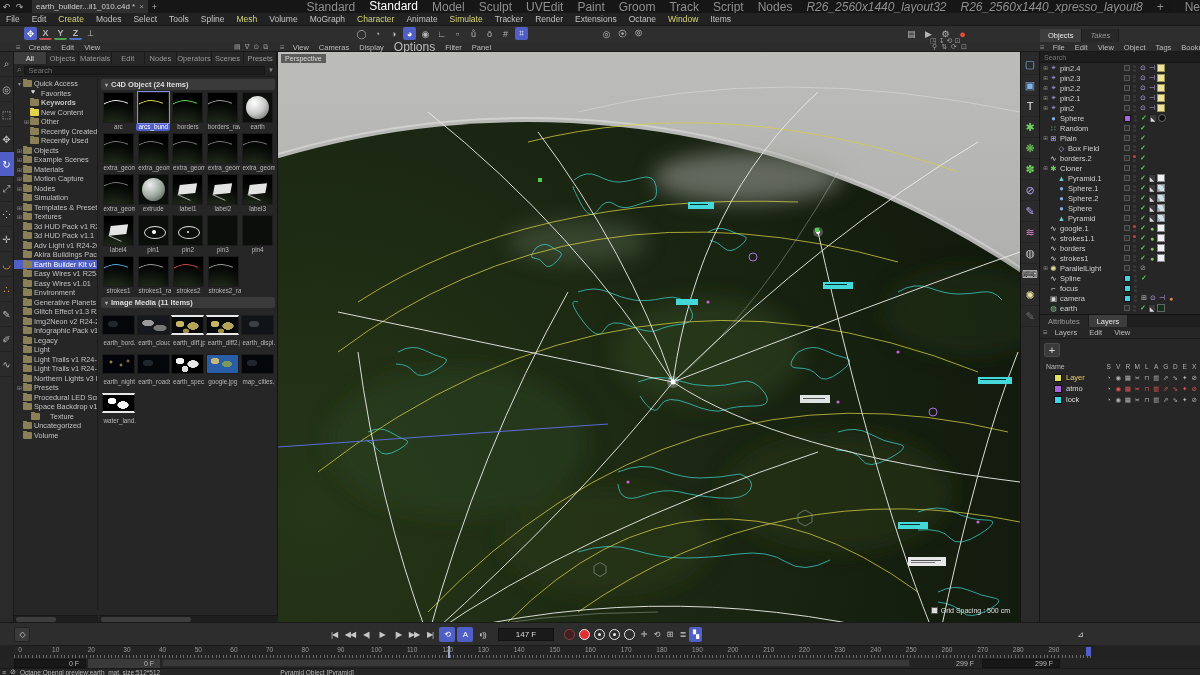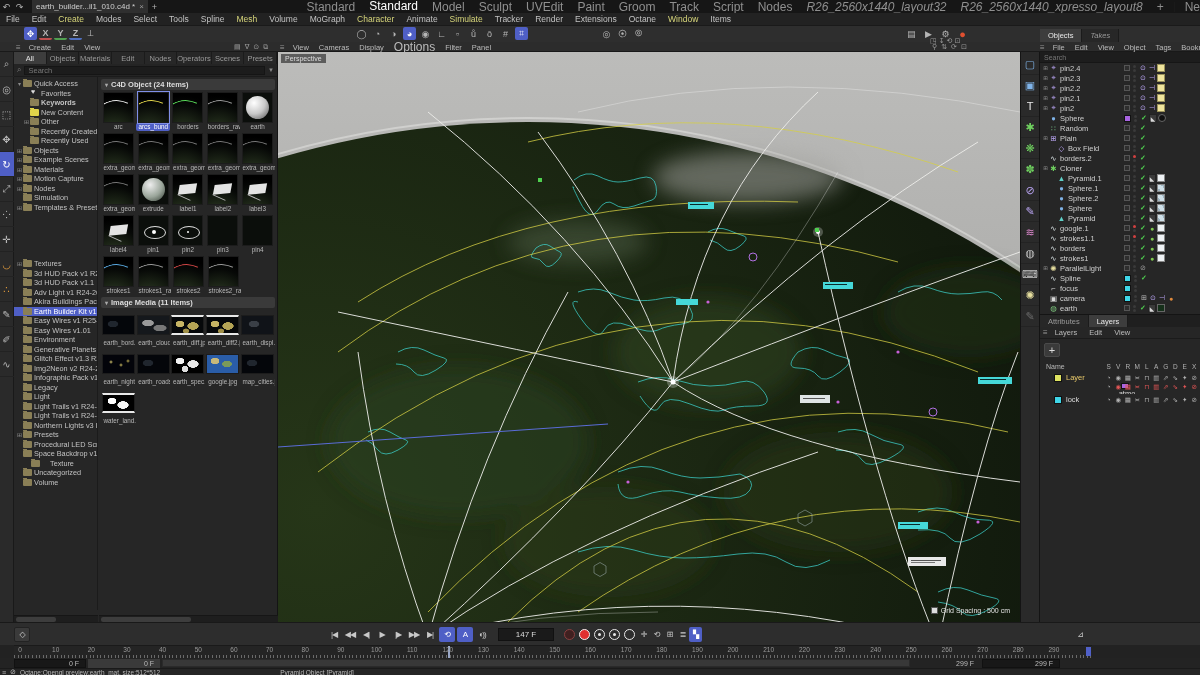--- a/index.html
+++ b/index.html
@@ -387,21 +387,21 @@
           <div class="tree-row" style="padding-left: 2px;">
             <span class="tree-exp"></span>
             <span class="tree-fold"></span>
             <span style="overflow: hidden; text-overflow: clip;">Simulation</span>
           </div>
           <div class="tree-row" style="padding-left: 2px;">
             <span class="tree-exp">⊞</span>
             <span class="tree-fold"></span>
             <span style="overflow: hidden; text-overflow: clip;">Templates &amp; Presets</span>
           </div>
-          <div class="tree-row" style="padding-left: 2px; margin-top: 47px;">
+          <div class="tree-row" style="padding-left: 2px;">
             <span class="tree-exp">⊞</span>
             <span class="tree-fold"></span>
             <span style="overflow: hidden; text-overflow: clip;">Textures</span>
           </div>
           <div class="tree-row" style="padding-left: 2px;">
             <span class="tree-exp"></span>
             <span class="tree-fold"></span>
             <span style="overflow: hidden; text-overflow: clip;">3d HUD Pack v1 R24-26</span>
           </div>
           <div class="tree-row" style="padding-left: 2px;">
@@ -1236,21 +1236,21 @@
             <span class="lp-cell">▦</span>
             <span class="lp-cell">≍</span>
             <span class="lp-cell">⊓</span>
             <span class="lp-cell">▥</span>
             <span class="lp-cell">⇗</span>
             <span class="lp-cell">⇘</span>
             <span class="lp-cell">✦</span>
             <span class="lp-cell">⊘</span>
           </span>
         </div>
-        <div class="lp-row" style="position: relative; padding-left: 14px; flex-direction: column;">
+        <div class="lp-row" style="position: relative; padding-left: 14px;">
           <span class="lp-swatch" style="background: rgb(168, 100, 224);"></span>
           <span class="lp-name">atmo</span>
           <span class="lp-cells">
             <span class="lp-cell">◔</span>
             <span class="lp-cell red">◉</span>
             <span class="lp-cell red">▦</span>
             <span class="lp-cell red">≍</span>
             <span class="lp-cell red">⊓</span>
             <span class="lp-cell red">▥</span>
             <span class="lp-cell red">⇗</span>

